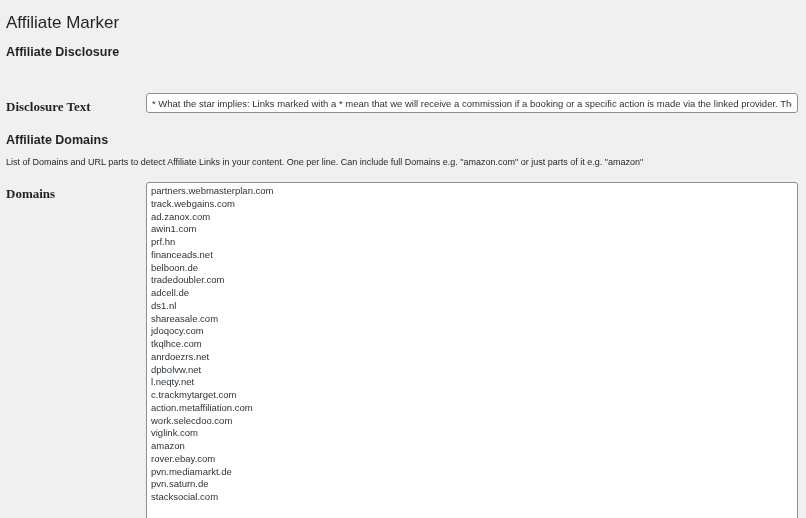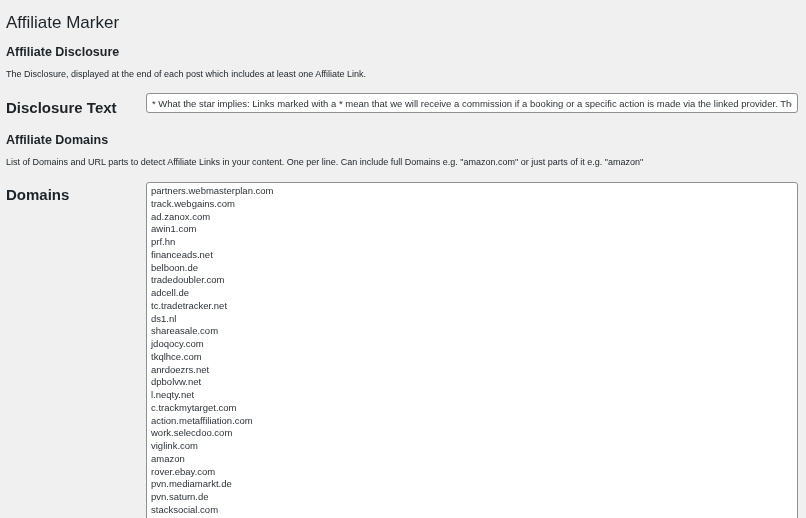--- a/index.html
+++ b/index.html
@@ -39,23 +39,24 @@
       position: absolute;
       left: 6px;
       font-size: 9px;
       color: #1d2327;
       margin: 0;
       white-space: nowrap;
     }
     .field-label {
       position: absolute;
       left: 6px;
-      font-size: 15px;
+      font-size: 13px;
       font-weight: 700;
       color: #1d2327;
+      font-family: Liberation Serif, serif;
     }
     .text-input {
       position: absolute;
       left: 146px;
       top: 86px;
       width: 652px;
       height: 20px;
       box-sizing: border-box;
       border: 1px solid #8c8f94;
       border-radius: 3px;
@@ -88,40 +89,38 @@
       white-space: nowrap;
     }
   </style>
 </head>
 <body>
 
 <div class="wrap">
   <h1 class="page-title">Affiliate Marker</h1>
 
   <h2 class="section-title" style="top:38px;">Affiliate Disclosure</h2>
-  <p class="desc" style="top:62px;">The Disclosure, displayed at the end of each post which includes at least one Affiliate Link.</p>
 
   <label class="field-label" style="top:92px;">Disclosure Text</label>
   <input class="text-input" type="text" value="* What the star implies: Links marked with a * mean that we will receive a commission if a booking or a specific action is made via the linked provider. There" style="">
 
   <h2 class="section-title" style="top:126px;">Affiliate Domains</h2>
   <p class="desc" style="top:150px;">List of Domains and URL parts to detect Affiliate Links in your content. One per line. Can include full Domains e.g. "amazon.com" or just parts of it e.g. "amazon"</p>
 
   <label class="field-label" style="top:179px;text-align:center;">Domains</label>
   <div class="textarea" id="domains-textarea">
       <div class="line">partners.webmasterplan.com</div>
       <div class="line">track.webgains.com</div>
       <div class="line">ad.zanox.com</div>
       <div class="line">awin1.com</div>
       <div class="line">prf.hn</div>
       <div class="line">financeads.net</div>
       <div class="line">belboon.de</div>
       <div class="line">tradedoubler.com</div>
       <div class="line">adcell.de</div>
-      <div class="line">tc.tradetracker.net</div>
       <div class="line">ds1.nl</div>
       <div class="line">shareasale.com</div>
       <div class="line">jdoqocy.com</div>
       <div class="line">tkqlhce.com</div>
       <div class="line">anrdoezrs.net</div>
       <div class="line">dpbolvw.net</div>
       <div class="line">l.neqty.net</div>
       <div class="line">c.trackmytarget.com</div>
       <div class="line">action.metaffiliation.com</div>
       <div class="line">work.selecdoo.com</div>

